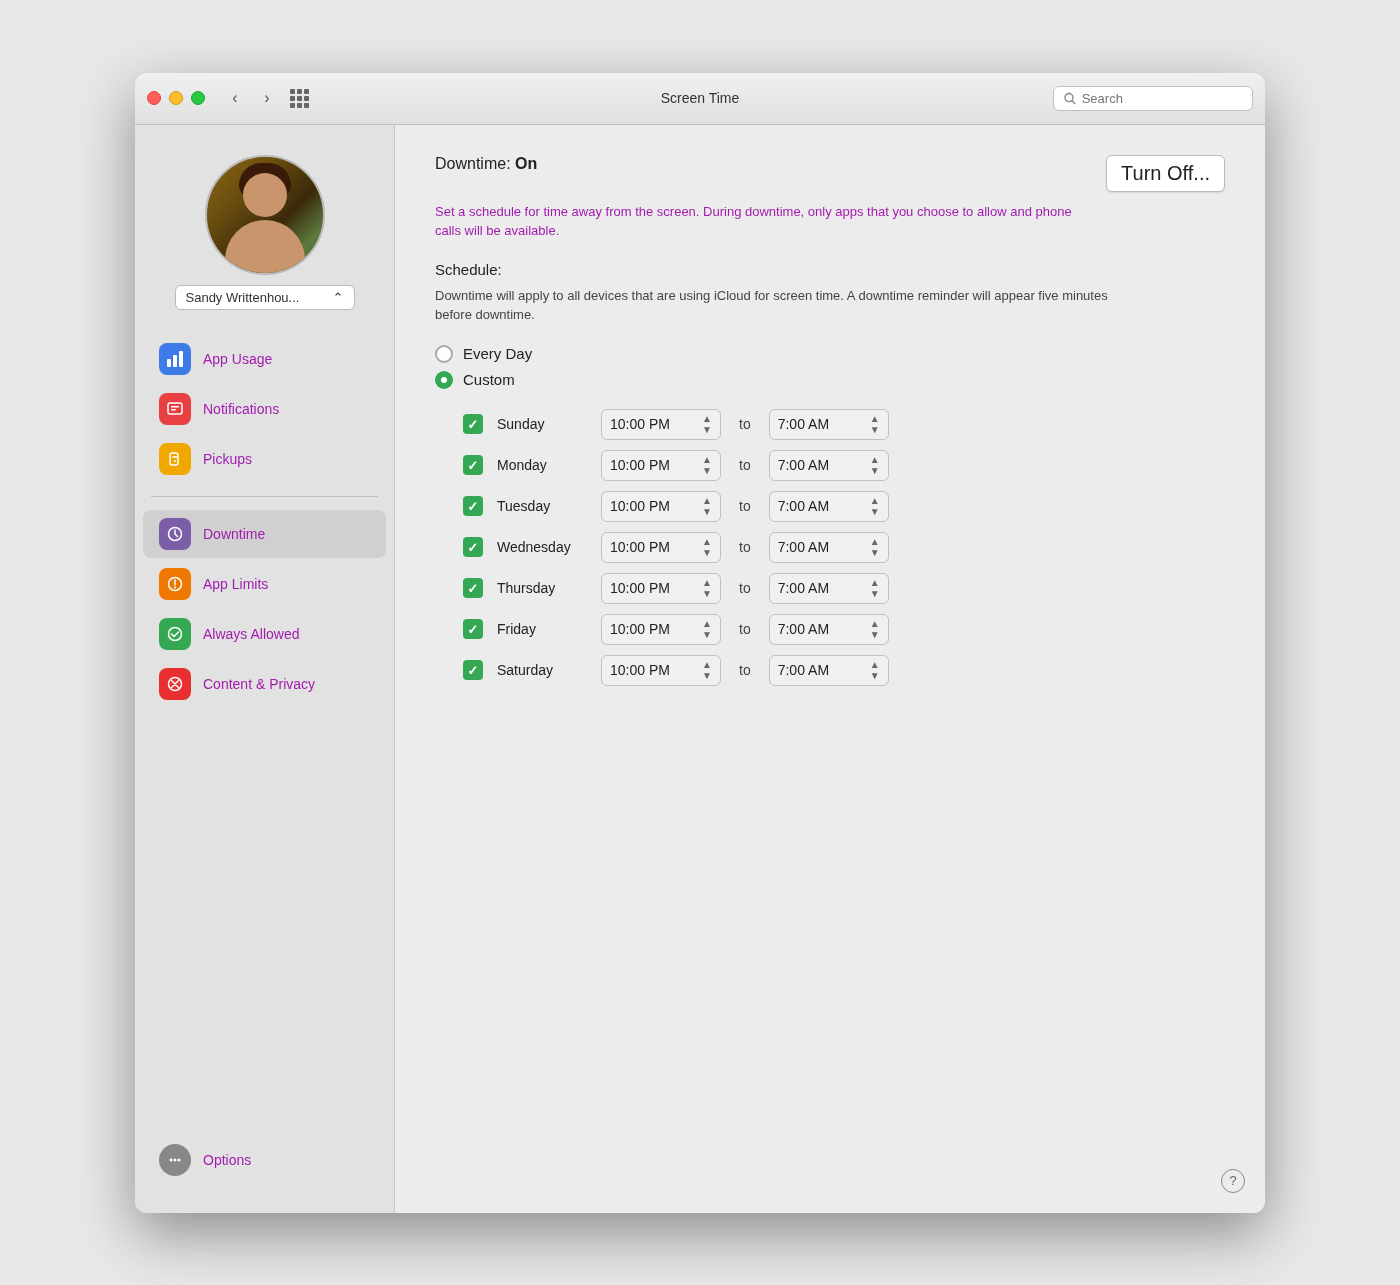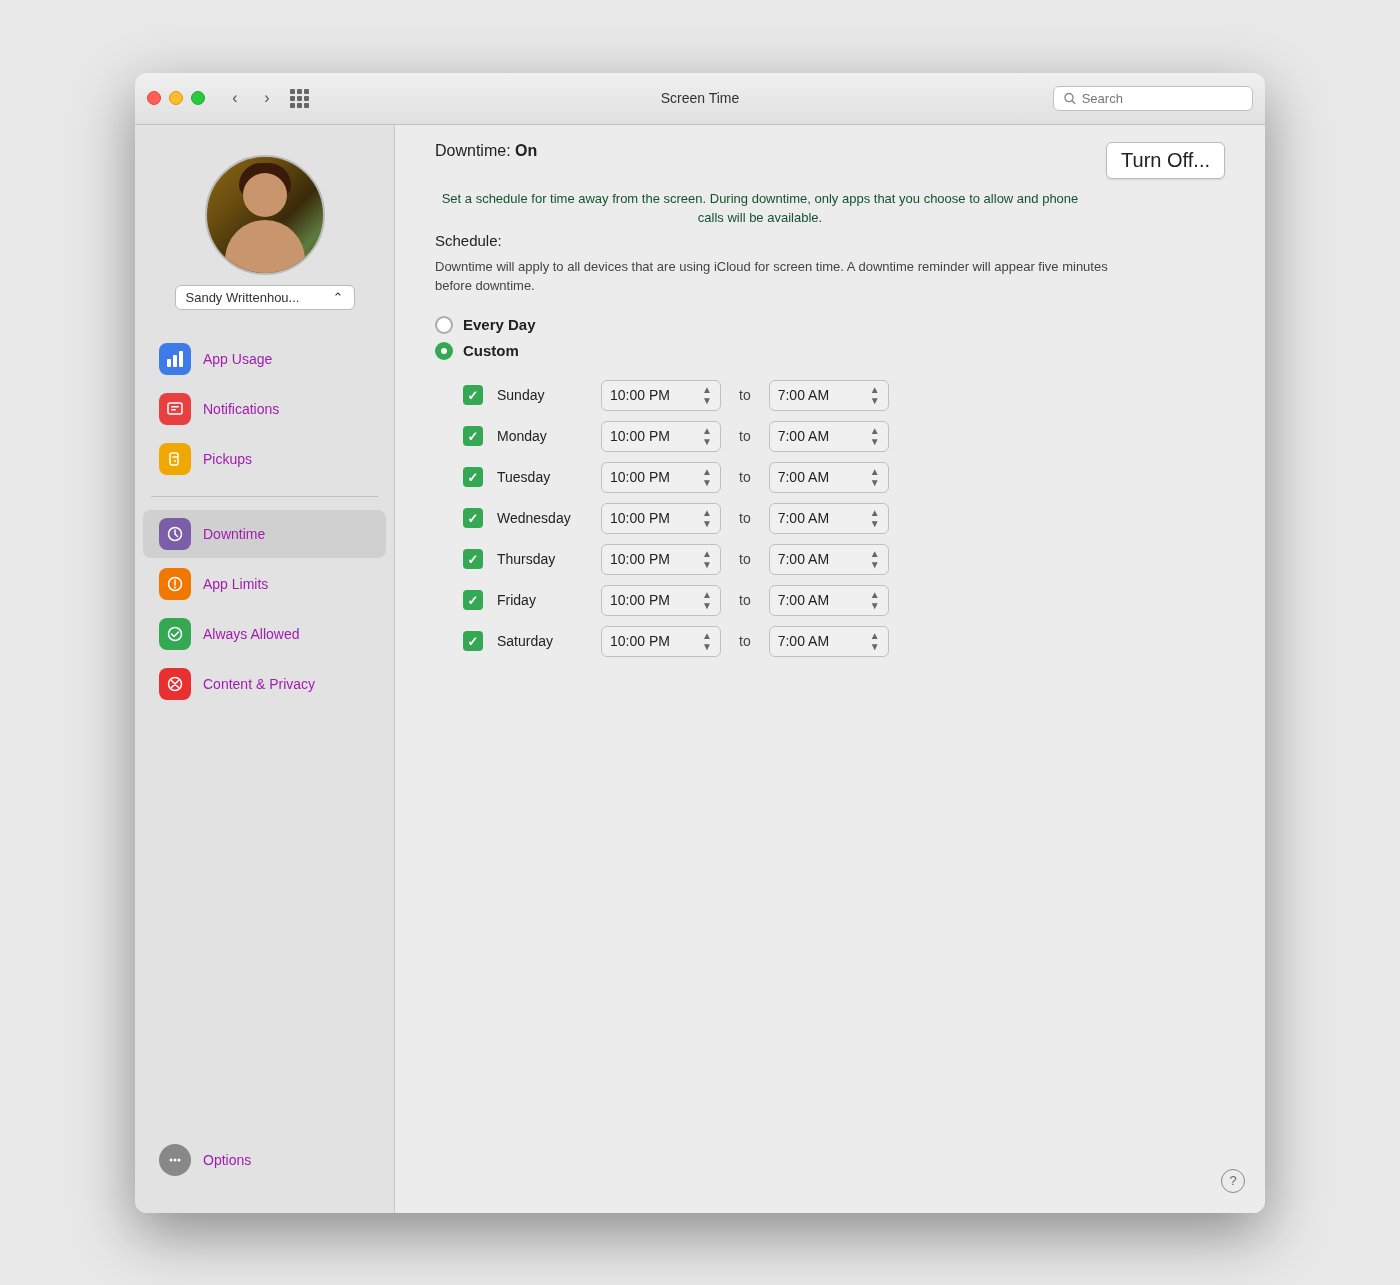--- a/index.html
+++ b/index.html
@@ -249,21 +249,21 @@
       font-weight: 400;
     }
     .sidebar-bottom {
       margin-top: auto;
       padding: 8px 0;
     }
     
     .detail-pane {
       flex: 1;
       background: #ececec;
-      padding: 17px 40px;
+      padding: 30px 40px;
       overflow-y: auto;
       position: relative;
     }
     .detail-header {
       display: flex;
       align-items: flex-start;
       justify-content: space-between;
       margin-bottom: 10px;
     }
     .turn-off-btn {
@@ -271,25 +271,24 @@
       border: 1px solid #bbb;
       border-radius: 6px;
       padding: 6px 14px;
       font-size: 20px;
       cursor: pointer;
       color: #222;
       box-shadow: 0 1px 2px rgba(0,0,0,0.1);
     }
     .description {
       font-size: 13px;
-      color: #14532d;
+      color: #a21caf;
       line-height: 1.5;
-      margin-bottom: 4px;
+      margin-bottom: 20px;
       max-width: 650px;
-      text-align: center;
     }
     .schedule-title {
       font-size: 15px;
       color: #222;
       margin-bottom: 8px;
     }
     .schedule-desc {
       font-size: 13px;
       color: #444;
       line-height: 1.5;
@@ -302,21 +301,20 @@
       gap: 8px;
       margin-bottom: 20px;
     }
     .radio-row {
       display: flex;
       align-items: center;
       gap: 10px;
       font-size: 15px;
       color: #222;
       cursor: pointer;
-      font-weight: bold;
     }
     .radio-circle {
       width: 18px;
       height: 18px;
       border-radius: 50%;
       border: 2px solid #aaa;
       background: white;
       flex-shrink: 0;
     }
     .radio-circle.selected {

